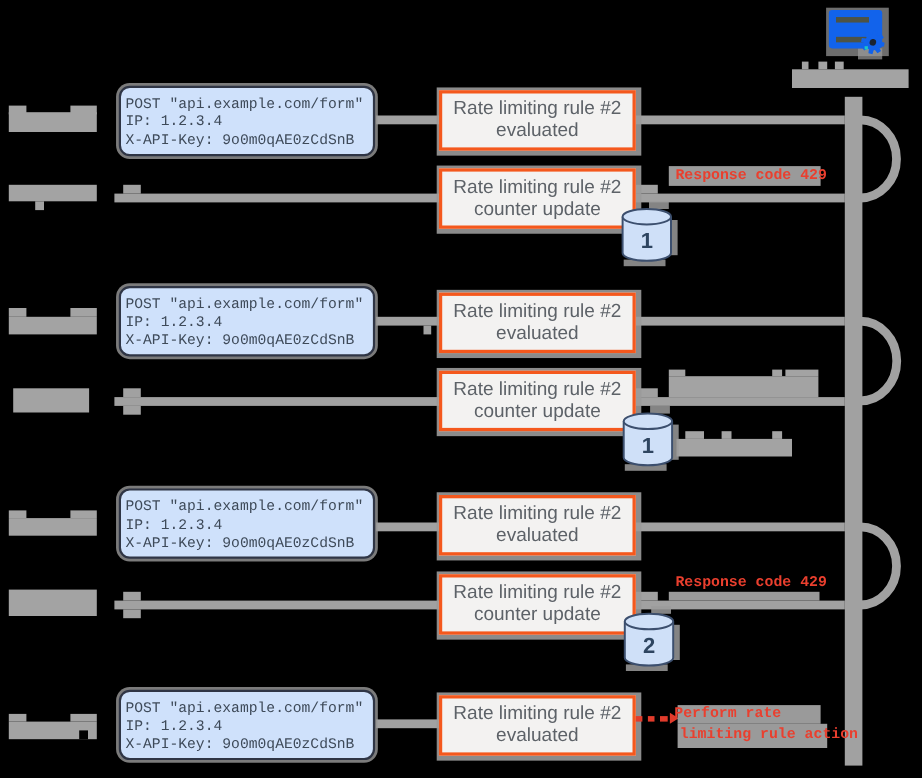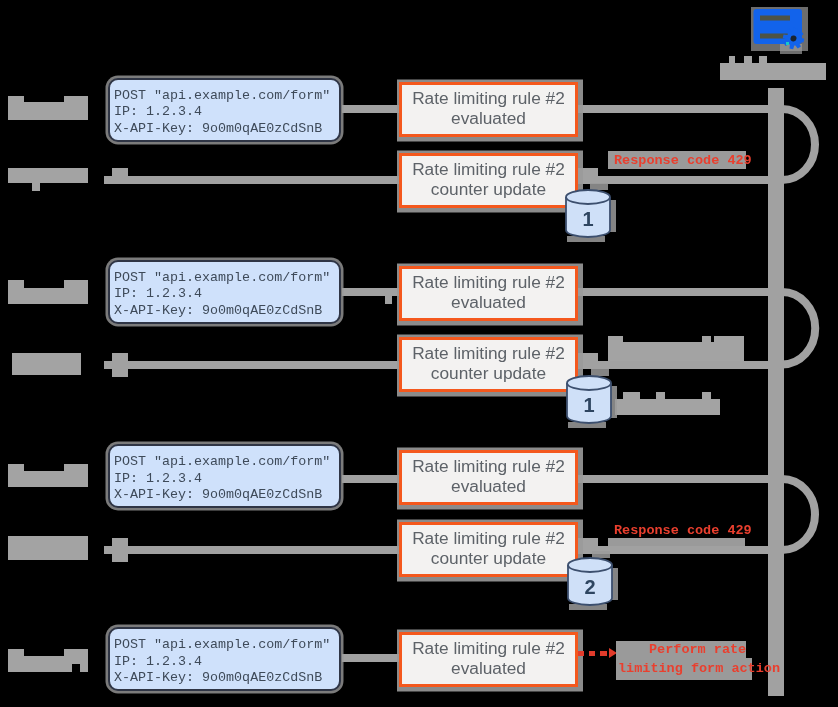--- a/index.html
+++ b/index.html
@@ -148,22 +148,22 @@
   <div class="band" style="left:608px;top:538px;width:137px;height:8px"></div>
   <div class="red" style="left:614px;top:523px">Response code 429</div>
 
   <div style="position:absolute;left:578px;top:651px;width:6px;height:5px;background:#e13b2b"></div>
   <div style="position:absolute;left:589px;top:651px;width:6px;height:5px;background:#e13b2b"></div>
   <div style="position:absolute;left:600px;top:651px;width:7px;height:5px;background:#e13b2b"></div>
   <div style="position:absolute;left:609px;top:648px;width:0;height:0;
        border-left:8px solid #e13b2b;border-top:5.5px solid transparent;border-bottom:5.5px solid transparent"></div>
   <div class="band" style="left:616px;top:641px;width:130px;height:17px"></div>
   <div class="band" style="left:616px;top:658px;width:136px;height:22px"></div>
-  <div class="red" style="left:649px;top:642px">Perform rate</div>
-  <div class="red" style="left:618px;top:661px">limiting form action</div>
+  <div class="red" style="left:613px;top:642px">Perform rate</div>
+  <div class="red" style="left:618px;top:661px">limiting rule action</div>
 
   <div class="smudge" style="left:751px;top:7px;width:57px;height:44px;opacity:.7"></div>
   <div class="smudge" style="left:780px;top:44px;width:22px;height:10px;opacity:.7"></div>
   <svg style="left:740px;top:0px" width="80" height="60" viewBox="0 0 80 60">
     <rect x="13.5" y="9" width="48.5" height="35" rx="3" fill="#1263eb"></rect>
     <rect x="20" y="15.5" width="30" height="5" fill="#4d5345"></rect>
     <rect x="20" y="33.5" width="28" height="5" fill="#4d5345"></rect>
     <g transform="translate(53.5,38.5) rotate(12)">
       <path d="M 10.6 -1.9 L 10.6 1.9 L 6.8 2.2 L 6.4 3.3 L 8.9 6.2 L 6.2 8.9 L 3.3 6.4 L 2.2 6.8 L 1.9 10.6 L -1.9 10.6 L -2.2 6.8 L -3.3 6.4 L -6.2 8.9 L -8.9 6.2 L -6.4 3.3 L -6.8 2.2 L -10.6 1.9 L -10.6 -1.9 L -6.8 -2.2 L -6.4 -3.3 L -8.9 -6.2 L -6.2 -8.9 L -3.3 -6.4 L -2.2 -6.8 L -1.9 -10.6 L 1.9 -10.6 L 2.2 -6.8 L 3.3 -6.4 L 6.2 -8.9 L 8.9 -6.2 L 6.4 -3.3 L 6.8 -2.2 Z" fill="#1263eb"></path>
       <circle r="3" fill="#1a2430"></circle>

